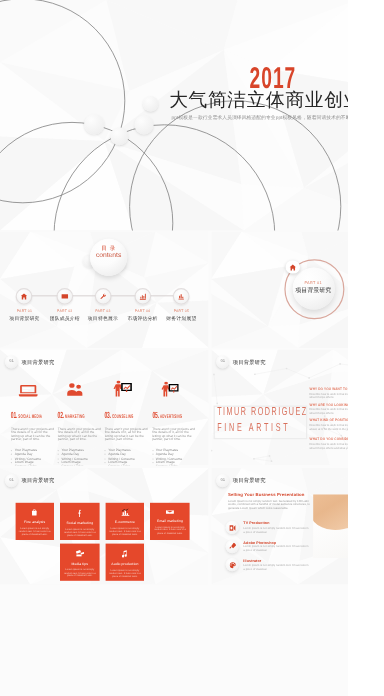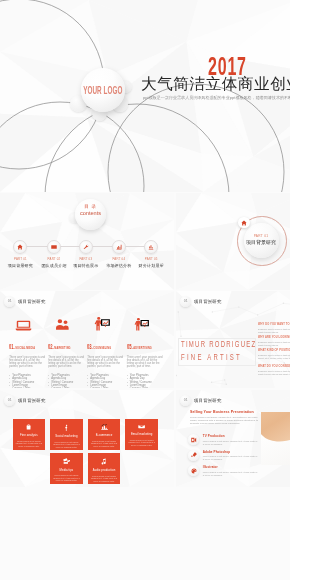--- a/index.html
+++ b/index.html
@@ -173,23 +173,20 @@
           <circle cx="19" cy="84" r="85"></circle>
           <circle cx="60" cy="186" r="84"></circle>
           <circle cx="137" cy="196" r="92"></circle>
           <circle cx="196" cy="172" r="88"></circle>
         </g>
       </svg>
       <div class="petal" style="left:70px;top:95px;width:17px;height:17px"></div>
       <div class="petal" style="left:112px;top:96px;width:16px;height:16px"></div>
       <div class="petal" style="left:92px;top:106px;width:15px;height:15px"></div>
       <div class="petal" style="left:119px;top:80px;width:13px;height:13px"></div>
-      <div class="logo-disc" id="logoMain">
-        <span>YOUR LOGO</span>
-      </div>
       <div id="coverYear">2017</div>
       <div id="coverTitle">大气简洁立体商业创业策划</div>
       <div id="coverSub">ppt模板是一款行业需求人员演绎风格适配的专业ppt模板风格，随着同请技术的不断成熟与发展</div>
     </div>
     <div class="slide" id="toc">
       <svg class="pb" viewBox="0 0 100 100" preserveAspectRatio="none">
         <use href="#poly" x="0" y="0" width="100" height="100" transform="translate(100 0) scale(-1 1)"></use>
       </svg>
       <div class="tocpetal" style="left:69px;top:19px;width:11px;height:11px"></div>
       <div class="tocpetal" style="left:96px;top:23px;width:9px;height:9px"></div>

